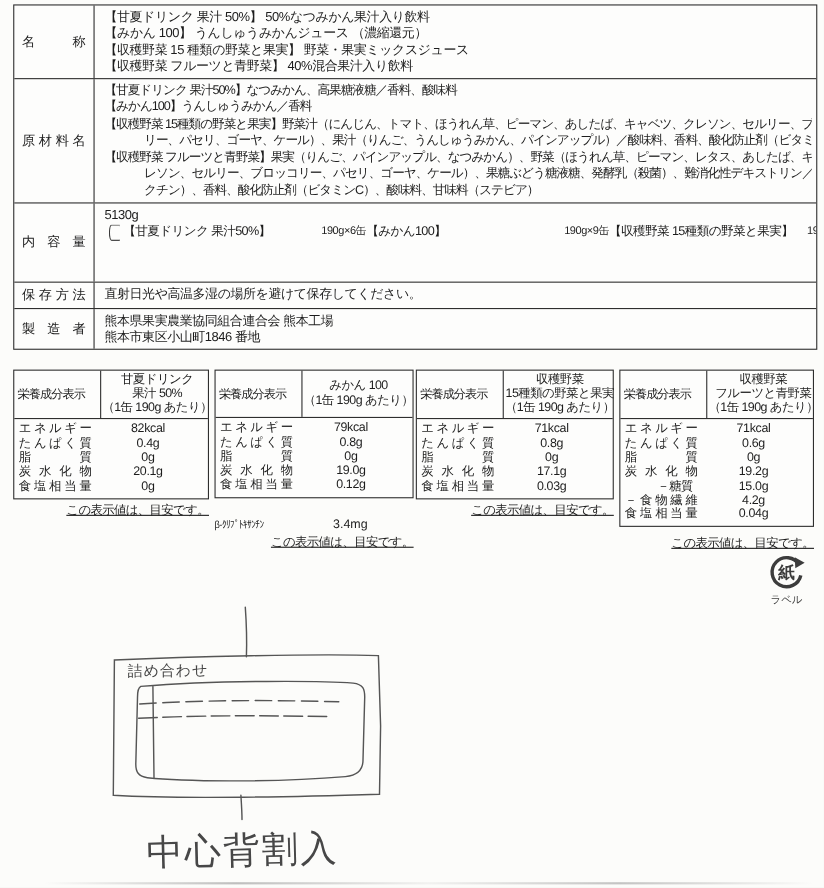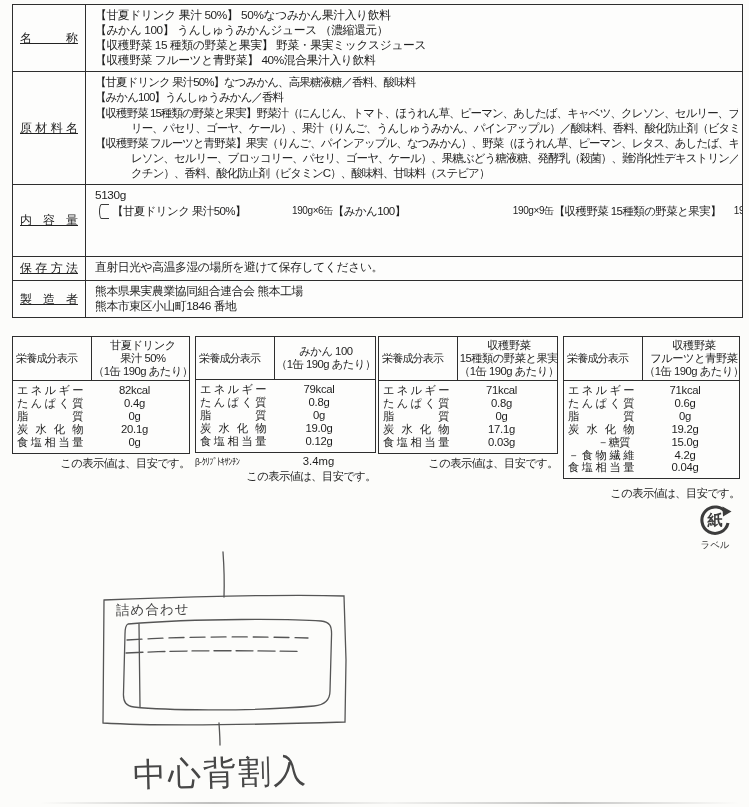--- a/index.html
+++ b/index.html
@@ -25,21 +25,21 @@
   .spec-row + .spec-row{border-top:1.3px solid #2e2e2e;}
   .spec-label{
     width:58px;flex:0 0 58px;
     border-right:1.3px solid #2e2e2e;
     display:flex;align-items:center;
     padding:2px 7px;box-sizing:content-box;
     font-size:12px;color:#222;
   }
   .spec-label span{
     display:inline-block;width:100%;
-    text-align:justify;text-align-last:justify;text-decoration:underline;
+    text-align:justify;text-align-last:justify;
   }
   .spec-content{
     flex:1;padding:3px 4px 3px 9px;
     font-size:11.8px;line-height:15.1px;letter-spacing:-0.4px;
     overflow:hidden;
   }
   .ln{white-space:nowrap;overflow:hidden;}
   .ing .ln{font-size:11.5px;letter-spacing:-0.95px;}
   .ln.ind{padding-left:36px;}
   
@@ -69,24 +69,24 @@
   .nt-ht div{white-space:nowrap;overflow:hidden;}
   .nt-body{padding:3px 3px 4px 4px;}
   .nt-row{display:flex;line-height:12.9px;white-space:nowrap;}
   .nl{
     width:66px;flex:0 0 66px;display:inline-block;
     text-align:justify;text-align-last:justify;
     font-size:11.3px;letter-spacing:-0.5px;overflow:hidden;
   }
   .nl.sub-r{text-align:right;text-align-last:right;padding-right:4px;box-sizing:border-box;}
   .nv{flex:1;text-align:center;font-size:11.3px;letter-spacing:-0.3px;}
-  .nt-extra{display:flex;margin-top:2px;white-space:nowrap;align-items:baseline;}
+  .nt-extra{display:flex;margin-top:18px;white-space:nowrap;align-items:baseline;}
   .nx-l{font-size:9.5px;letter-spacing:-0.5px;transform:scaleX(0.88);transform-origin:left center;width:66px;flex:0 0 66px;}
   .nx-v{flex:1;text-align:center;font-size:11.3px;}
-  .nt-note{margin-top:2px;text-align:right;font-size:11.3px;letter-spacing:-0.6px;white-space:nowrap;}
+  .nt-note{margin-top:2px;text-align:right;font-size:11.3px;letter-spacing:-0.6px;white-space:nowrap;text-decoration:underline;}
   .nt-note.gap{margin-top:7px;}
   
   .recycle{position:absolute;left:692px;top:502px;width:46px;text-align:center;color:#3c3c3c;}
   .recycle .ring{position:relative;width:36px;height:36px;margin:0 auto;}
   .recycle svg{position:absolute;left:0;top:0;}
   .recycle .kanji{
     position:absolute;left:0;top:9px;width:36px;text-align:center;
     font-size:15px;font-weight:bold;color:#3c3c3c;letter-spacing:0;
   }
   .recycle .rlabel{font-size:9.5px;margin-top:1px;letter-spacing:0;}

